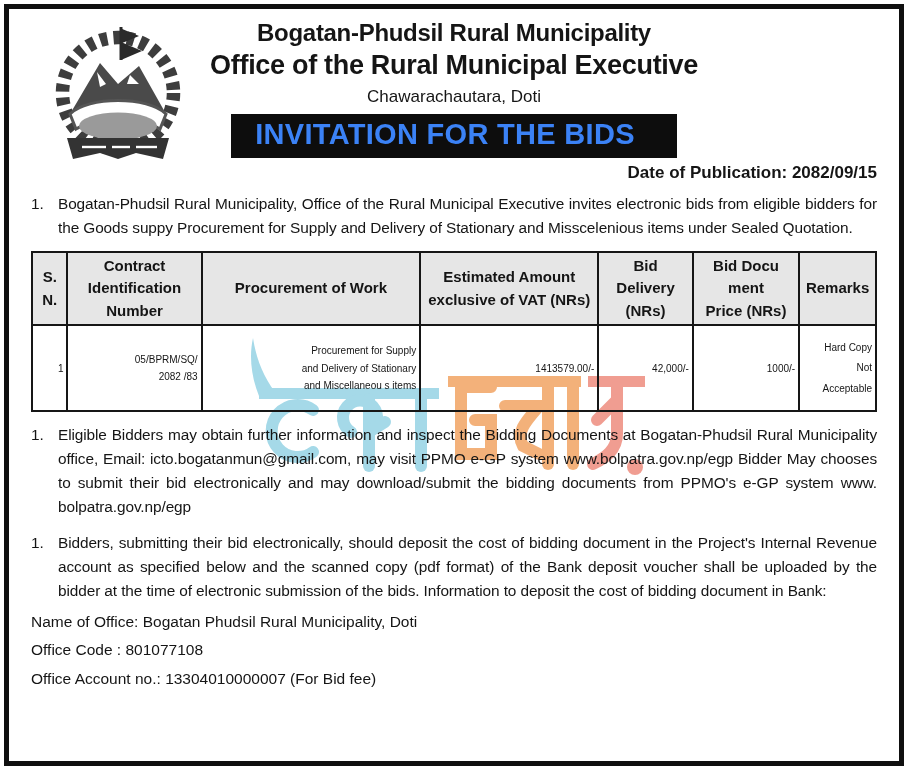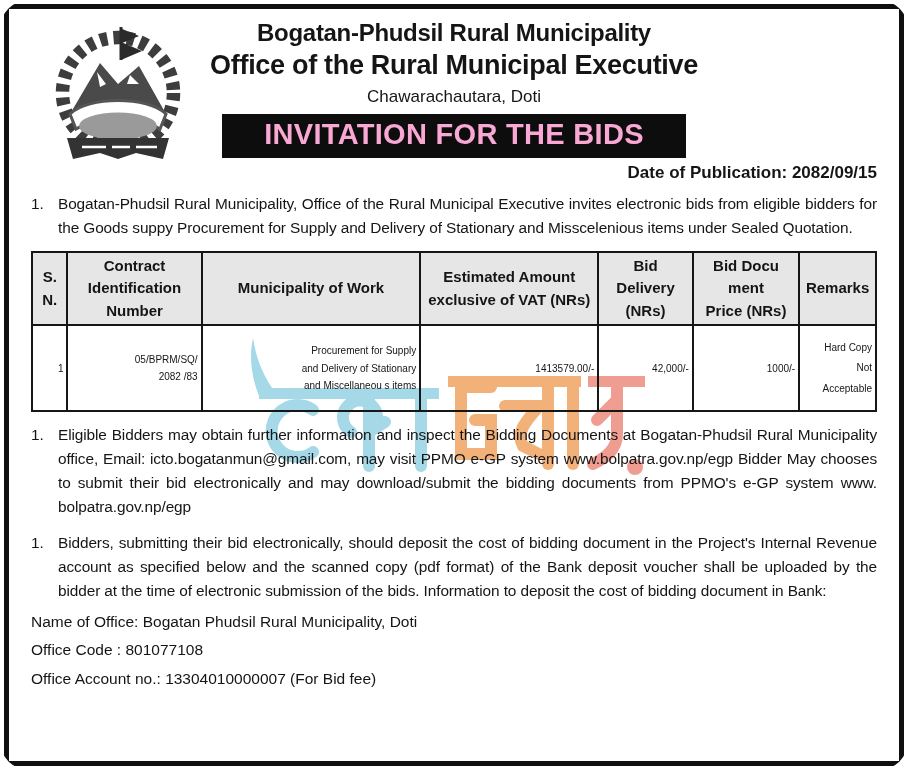--- a/index.html
+++ b/index.html
@@ -1,18 +1,18 @@
 <!DOCTYPE html>
 <html><head>
 <meta charset="utf-8">
 <style>
   html,body { margin:0; padding:0; background:#ffffff; }
   .page {
     position:relative; width:908px; height:770px; background:#ffffff;
-    font-family:"Liberation Sans", sans-serif; color:#151515; overflow:hidden;border-radius:29px;
+    font-family:"Liberation Sans", sans-serif; color:#151515; overflow:hidden;
   }
   .frame {
     position:absolute; top:4px; left:4px; right:4px; bottom:4px;
     border:5px solid #0f0f0f; box-sizing:border-box; background:#ffffff;
   }
   .watermark {
     position:absolute; left:243px; top:336px; width:405px; height:142px;
     z-index:1; pointer-events:none;
   }
   .content {
@@ -20,23 +20,23 @@
     padding:6px 22px 0 22px; z-index:2; box-sizing:border-box;
   }
   
   .logo { position:absolute; left:34px; top:12px; width:150px; height:150px; }
   .head-titles { text-align:center; padding-top:4px; }
   .t1 { font-size:24px; font-weight:bold; letter-spacing:-0.3px; }
   .t2 { font-size:27px; font-weight:bold; margin-top:3px; letter-spacing:-0.3px; }
   .t3 { font-size:17px; font-weight:normal; margin-top:6px; }
   .banner-wrap { text-align:center; margin-top:7px; }
   .banner {
-    display:inline-block; background:#0d0d0d; color:#f9a8d4;
+    display:inline-block; background:#0d0d0d; color:#3b82f6;
     font-size:29px; font-weight:bold; letter-spacing:0.3px;
-    padding:4px 42px 7px 42px;
+    padding:4px 42px 7px 24px;
   }
   .date { text-align:right; font-size:17px; font-weight:bold; margin-top:5px; }
   
   .para { display:flex; margin-top:9px; }
   .para .num { flex:0 0 27px; font-size:15.4px; line-height:1.55; }
   .para .txt { flex:1; font-size:15.4px; line-height:1.55; text-align:justify; letter-spacing:-0.1px; }
   
   table.bids { width:100%; border-collapse:collapse; table-layout:fixed; margin-top:11px; }
   table.bids th, table.bids td { border:2px solid #161616; padding:2px 3px; box-sizing:border-box; }
   table.bids th {
@@ -137,21 +137,21 @@
           <col style="width:12.6%">
         <col style="width:9.1%">
       </colgroup>
       <thead>
         <tr>
           <th>S.
 N.</th>
           <th>Contract
 Identification
 Number</th>
-          <th>Municipality of  Work</th>
+          <th>Procurement of  Work</th>
           <th>Estimated Amount
 exclusive of VAT (NRs)</th>
           <th>Bid Delivery
 (NRs)</th>
           <th>Bid Docu ment
 Price (NRs)</th>
           <th>Remarks</th>
         </tr>
       </thead>
       <tbody>

